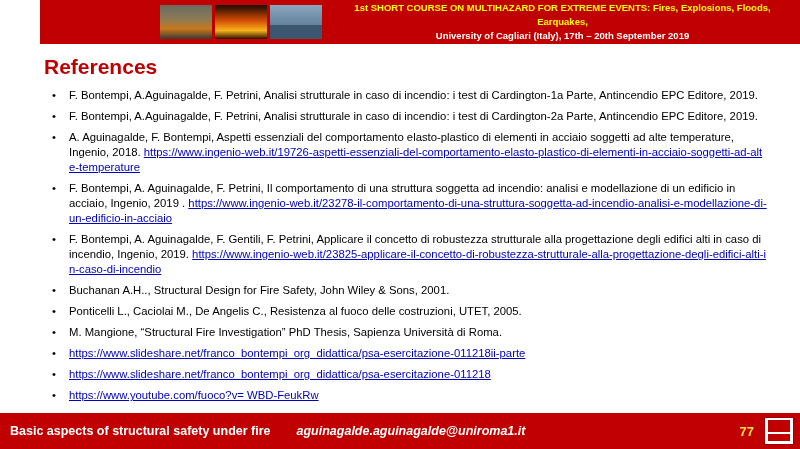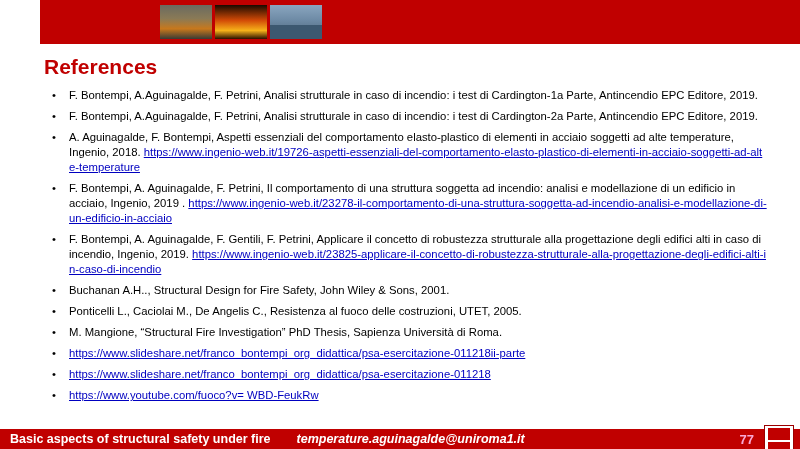--- a/index.html
+++ b/index.html
@@ -110,21 +110,21 @@
     text-decoration: underline;
     word-break: break-all;
   }
 
   
   .footer {
     position: absolute;
     left: 0;
     bottom: 0;
     width: 800px;
-    height: 20px;
+    height: 36px;
     background: #c00000;
     display: flex;
     align-items: center;
   }
   .footer-left {
     color: #ffffff;
     font-size: 12.5px;
     font-weight: bold;
     margin-left: 10px;
     white-space: nowrap;
@@ -138,21 +138,21 @@
   }
   .footer-email {
     color: #ffffff;
     font-size: 12.5px;
     font-weight: bold;
     font-style: italic;
     margin-left: 26px;
     white-space: nowrap;
   }
   .footer-page {
-    color: #f9a8d4;
+    color: #fde047;
     font-size: 13px;
     font-weight: bold;
     margin-left: auto;
     margin-right: 10px;
   }
   .footer-logo {
     width: 28px;
     height: 26px;
     margin-right: 6px;
     background: #ffffff;
@@ -177,20 +177,24 @@
 </style>
 </head>
 <body>
 
 <div class="header">
   <div class="header-images">
     <div class="hdr-img explosion"></div>
     <div class="hdr-img fire"></div>
     <div class="hdr-img flood"></div>
   </div>
+  <div class="header-text">
+    <div class="line1">1st SHORT COURSE ON MULTIHAZARD FOR EXTREME EVENTS: Fires, Explosions, Floods, Earquakes,</div>
+    <div class="line2">University of Cagliari (Italy), 17th – 20th September 2019</div>
+  </div>
 </div>
 
 <div class="page-title">References</div>
 
 <div class="ref-list" id="ref-list">
     <div class="ref-item">
       <span class="bullet">•</span>
       <span class="ref-text"><span>F. Bontempi, A.Aguinagalde, F. Petrini, Analisi strutturale in caso di incendio: i test di Cardington-1a Parte, Antincendio EPC Editore, 2019.</span></span>
     </div>
     <div class="ref-item">
@@ -230,16 +234,16 @@
       <span class="ref-text"><span class="link">https://www.slideshare.net/franco_bontempi_org_didattica/psa-esercitazione-011218</span></span>
     </div>
     <div class="ref-item">
       <span class="bullet">•</span>
       <span class="ref-text"><span class="link">https://www.youtube.com/fuoco?v=  WBD-FeukRw</span></span>
     </div>
   </div>
 
 <div class="footer">
   <div class="footer-left">Basic aspects of structural safety under fire</div>
-  <div class="footer-email">temperature.aguinagalde@uniroma1.it</div>
+  <div class="footer-email">aguinagalde.aguinagalde@uniroma1.it</div>
   <div class="footer-page">77</div>
   <div class="footer-logo"></div>
 </div>
 
 </body></html>

